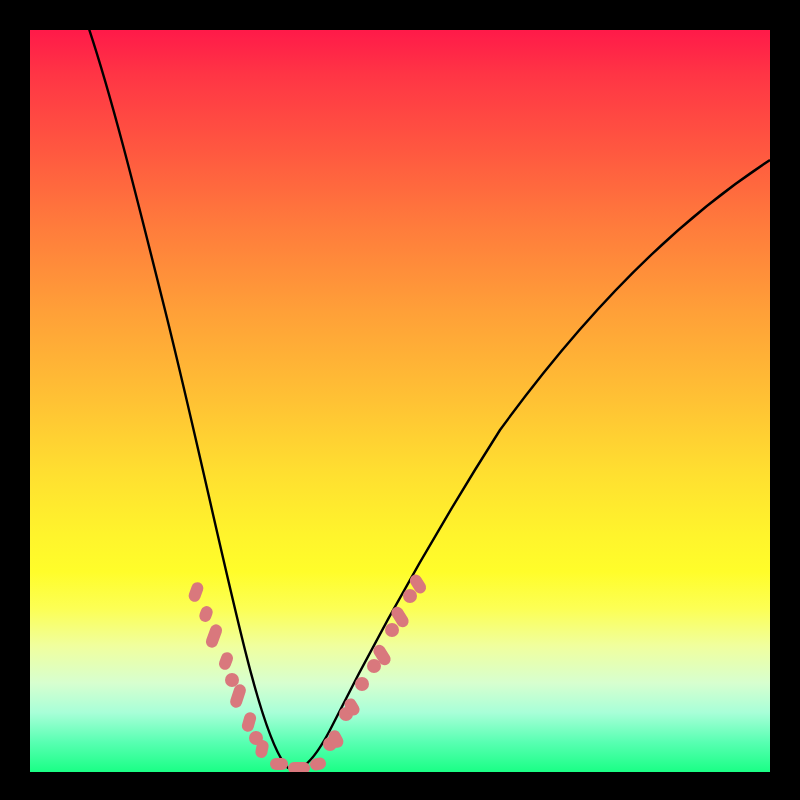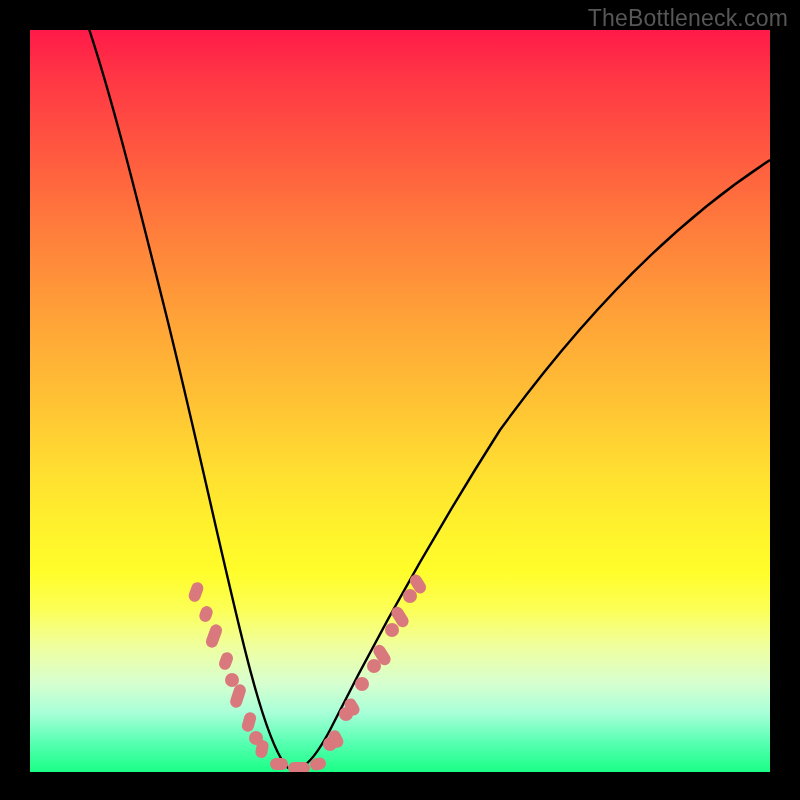--- a/index.html
+++ b/index.html
@@ -93,14 +93,13 @@
         <circle cx="332" cy="654" r="7"></circle>
         <circle cx="344" cy="636" r="7"></circle>
         <rect x="346" y="614" width="12" height="22" rx="6" transform="rotate(-32 352 625)"></rect>
         <circle cx="362" cy="600" r="7"></circle>
         <rect x="364" y="576" width="12" height="22" rx="6" transform="rotate(-32 370 587)"></rect>
         <circle cx="380" cy="566" r="7"></circle>
         <rect x="382" y="544" width="12" height="20" rx="6" transform="rotate(-32 388 554)"></rect>
       </g>
     </svg>
   </div>
-  <div class="watermark">TheBottleneck.com</div>
 </div>
 
 </body></html>

